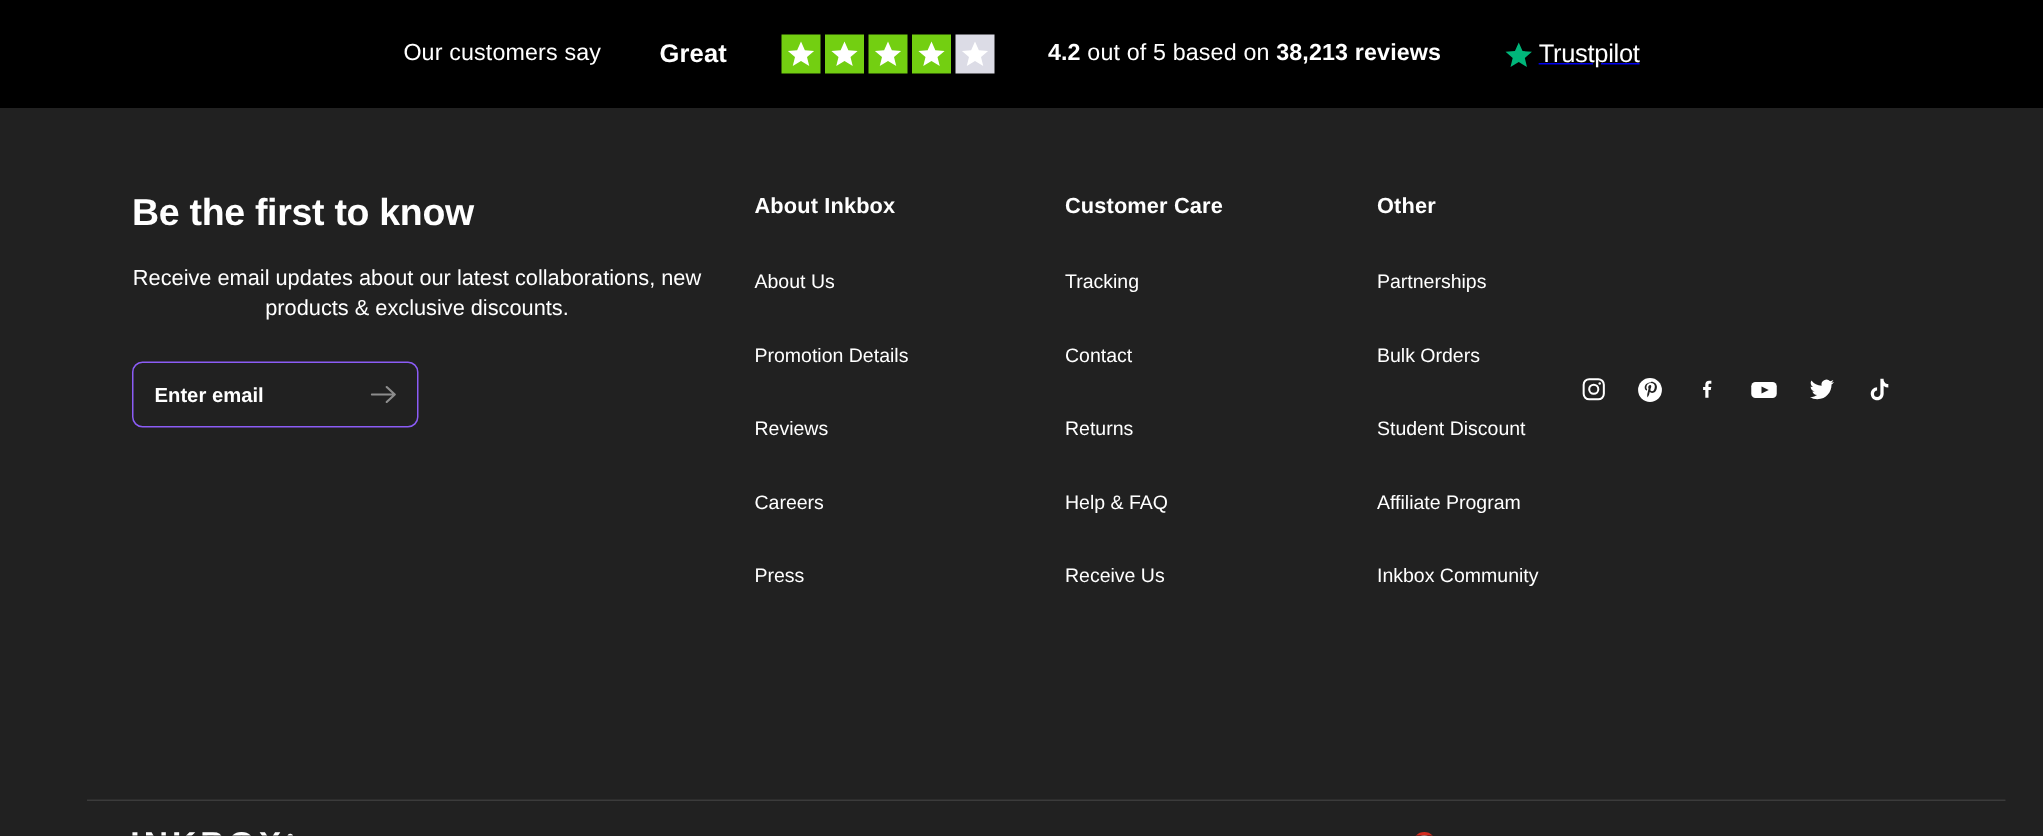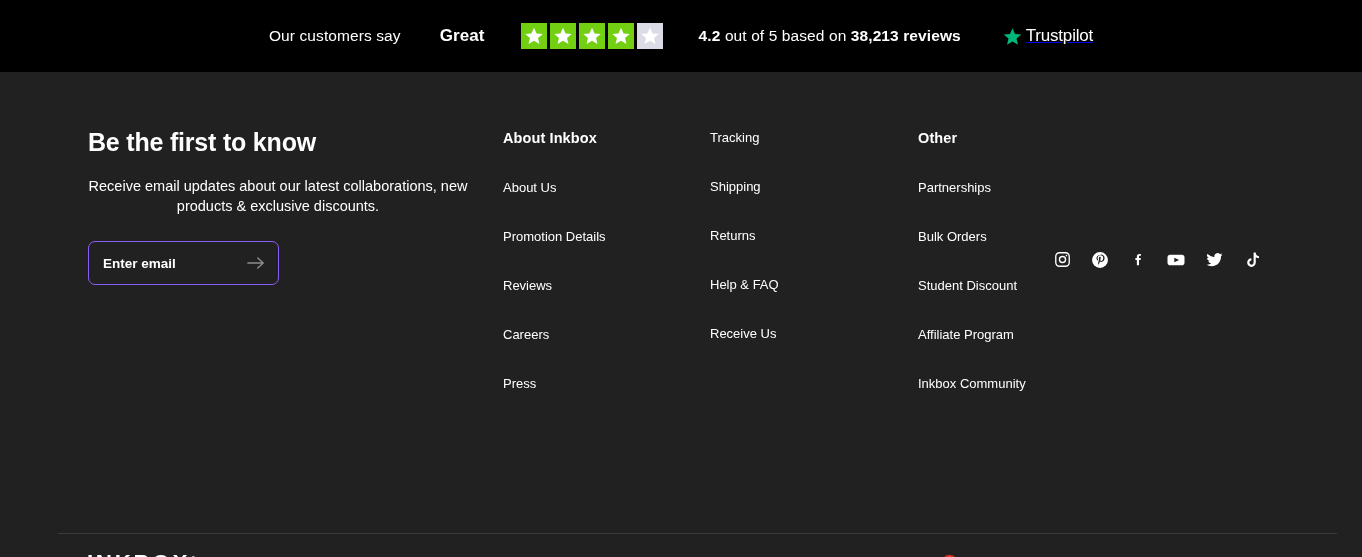--- a/index.html
+++ b/index.html
@@ -221,22 +221,23 @@
     <div class="link-col col-about">
       <div class="col-head">About Inkbox</div>
       <a class="col-link" href="#">About Us</a>
       <a class="col-link" href="#">Promotion Details</a>
       <a class="col-link" href="#">Reviews</a>
       <a class="col-link" href="#">Careers</a>
       <a class="col-link" href="#">Press</a>
     </div>
 
     <div class="link-col col-care">
+      <div class="col-head">Customer Care</div>
       <a class="col-link" href="#">Tracking</a>
-      <a class="col-link" href="#">Shipping</a>
+      <a class="col-link" href="#">Contact</a>
       <a class="col-link" href="#">Returns</a>
       <a class="col-link" href="#">Help &amp; FAQ</a>
       <a class="col-link" href="#">Receive Us</a>
     </div>
 
     <div class="link-col col-other">
       <div class="col-head">Other</div>
       <a class="col-link" href="#">Partnerships</a>
       <a class="col-link" href="#">Bulk Orders</a>
       <a class="col-link" href="#">Student Discount</a>

